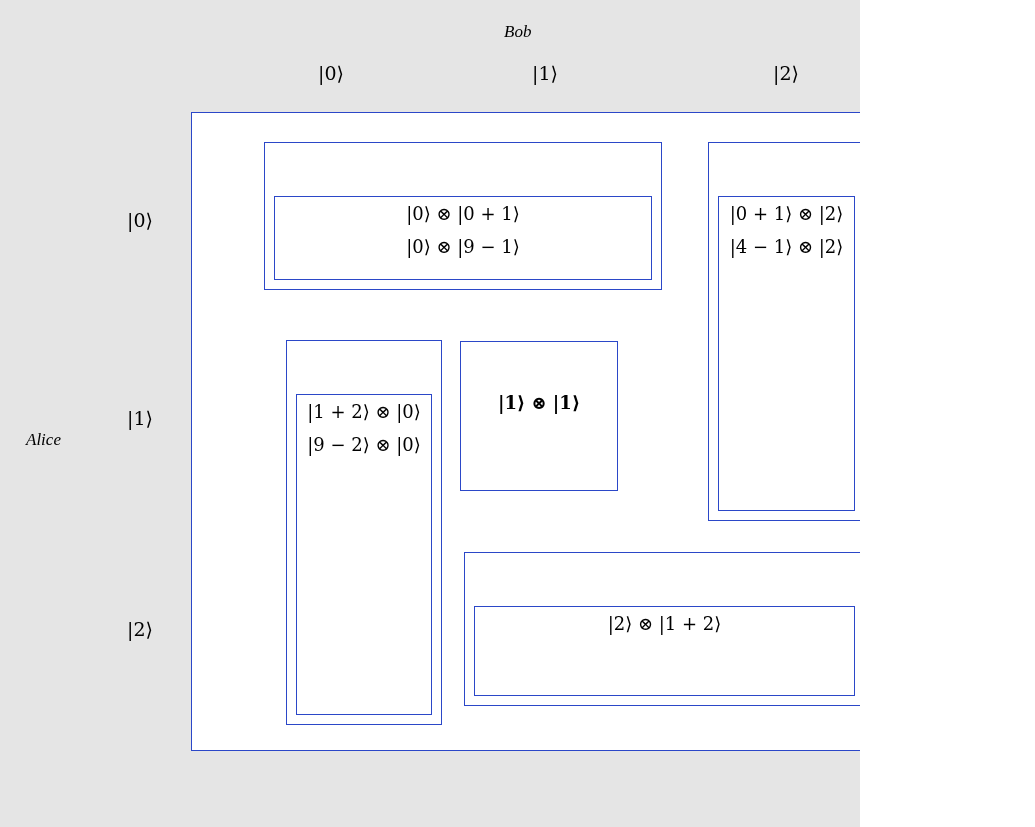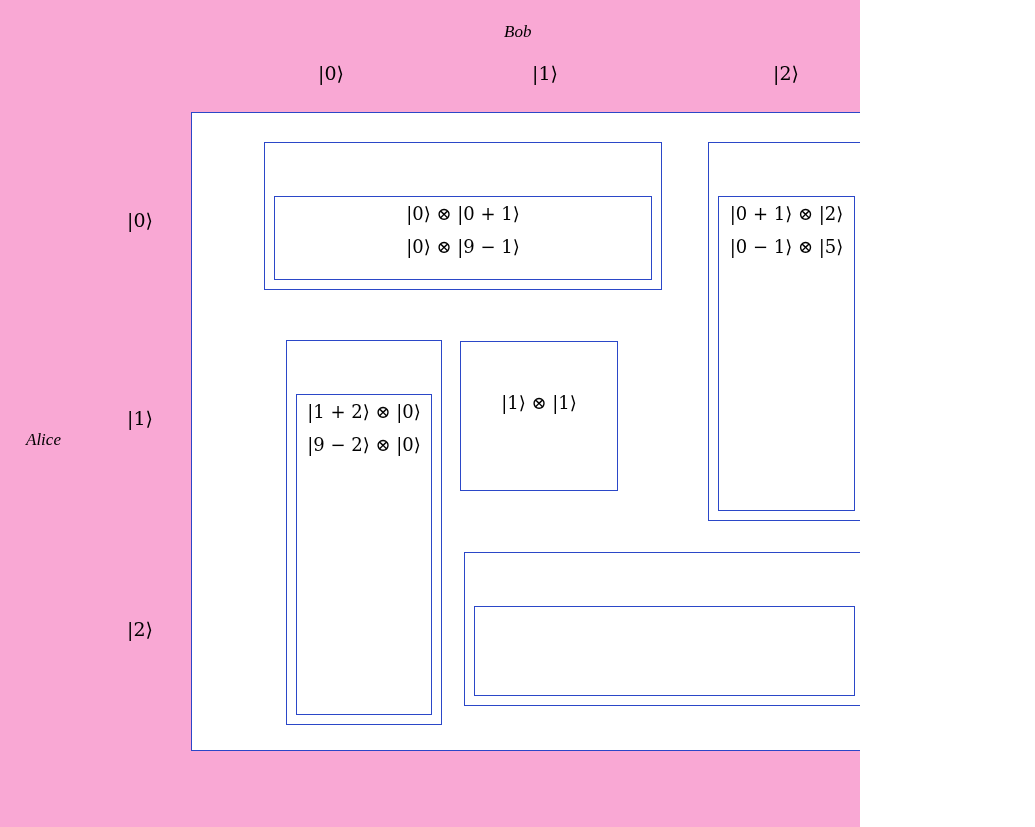--- a/index.html
+++ b/index.html
@@ -9,21 +9,21 @@
   }
   body {
     font-family: "Liberation Serif", serif;
     color: #000000;
   }
   #stage {
     position: relative;
     width: 860px;
     height: 827px;
     overflow: hidden;
-    background: #f9a8d4;
+    background: #e5e5e5;
   }
   .lbl {
     position: absolute;
     font-style: italic;
     font-size: 17px;
     color: #000;
     white-space: nowrap;
   }
   .ket {
     position: absolute;
@@ -53,21 +53,21 @@
     border: 1px solid #2b47c8;
     box-sizing: border-box;
     display: flex;
     flex-direction: column;
     align-items: center;
     justify-content: flex-start;
     margin-top: 44px;
   }
   .block.single .inner {
     border: none;
-    left: 0; top: 0; right: 0; bottom: 0;
+    left: 0; top: 0; right: 0; bottom: 0; font-weight: bold;
   }
   .line {
     font-family: "DejaVu Serif", serif;
     font-size: 18px;
     line-height: 1.85;
     white-space: nowrap;
     color: #000;
   }
 </style>
 </head>
@@ -92,35 +92,36 @@
   <div class="block" style="left:264px; top:142px; width:398px; height:148px;">
     <div class="inner">
       <div class="line">|0⟩ ⊗ |0 + 1⟩</div>
       <div class="line">|0⟩ ⊗ |9 − 1⟩</div>
     </div>
   </div>
 
   <div class="block" style="left:708px; top:142px; width:157px; height:379px;">
     <div class="inner">
       <div class="line">|0 + 1⟩ ⊗ |2⟩</div>
-      <div class="line">|0 − 1⟩ ⊗ |5⟩</div>
+      <div class="line">|4 − 1⟩ ⊗ |2⟩</div>
     </div>
   </div>
 
   <div class="block" style="left:286px; top:340px; width:156px; height:385px;">
     <div class="inner">
       <div class="line">|1 + 2⟩ ⊗ |0⟩</div>
       <div class="line">|9 − 2⟩ ⊗ |0⟩</div>
     </div>
   </div>
 
   <div class="block single" style="left:460px; top:341px; width:158px; height:150px;">
     <div class="inner">
       <div class="line">|1⟩ ⊗ |1⟩</div>
     </div>
   </div>
 
   <div class="block" style="left:464px; top:552px; width:401px; height:154px;">
     <div class="inner">
+      <div class="line">|2⟩ ⊗ |1 + 2⟩</div>
     </div>
   </div>
 
 </div>
 
 </body></html>

